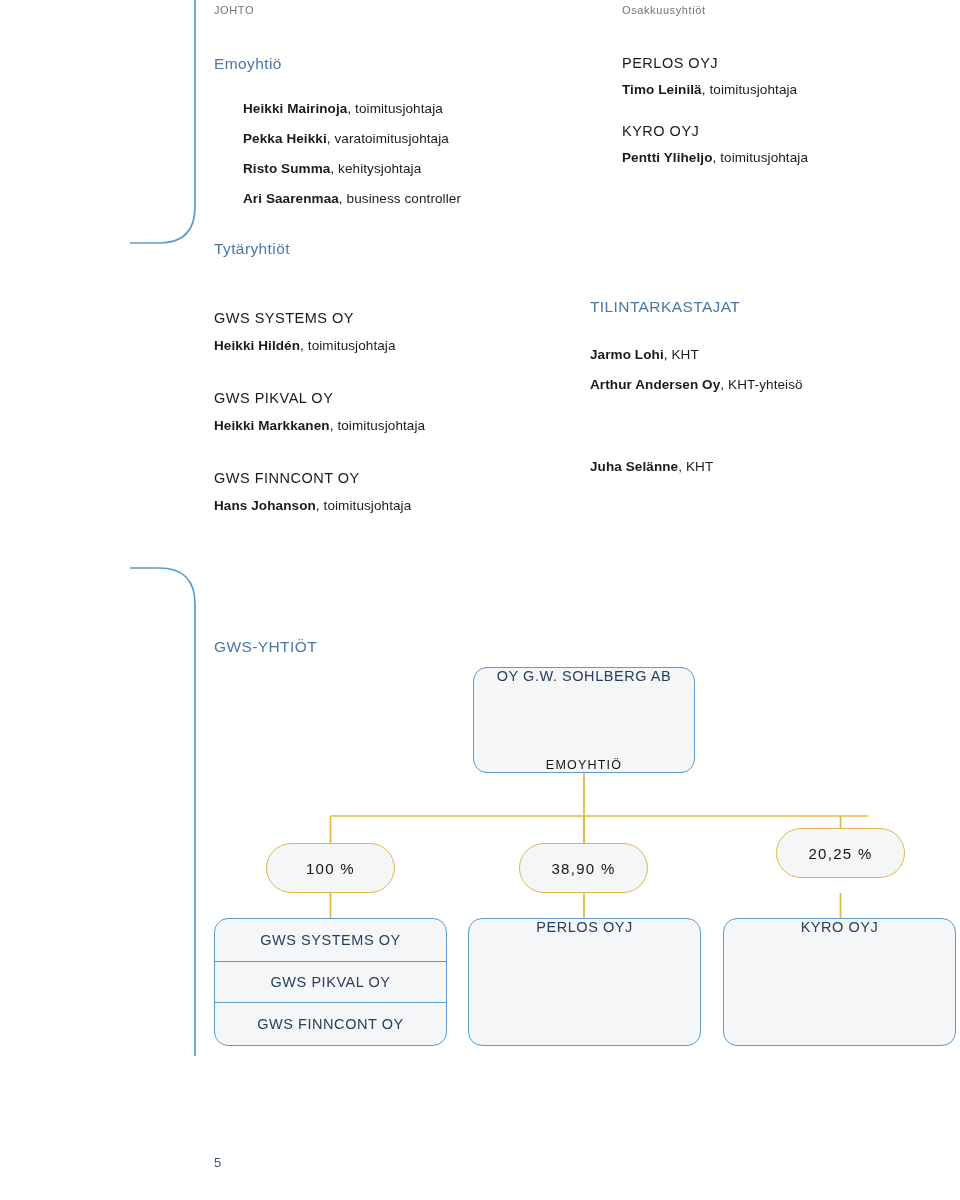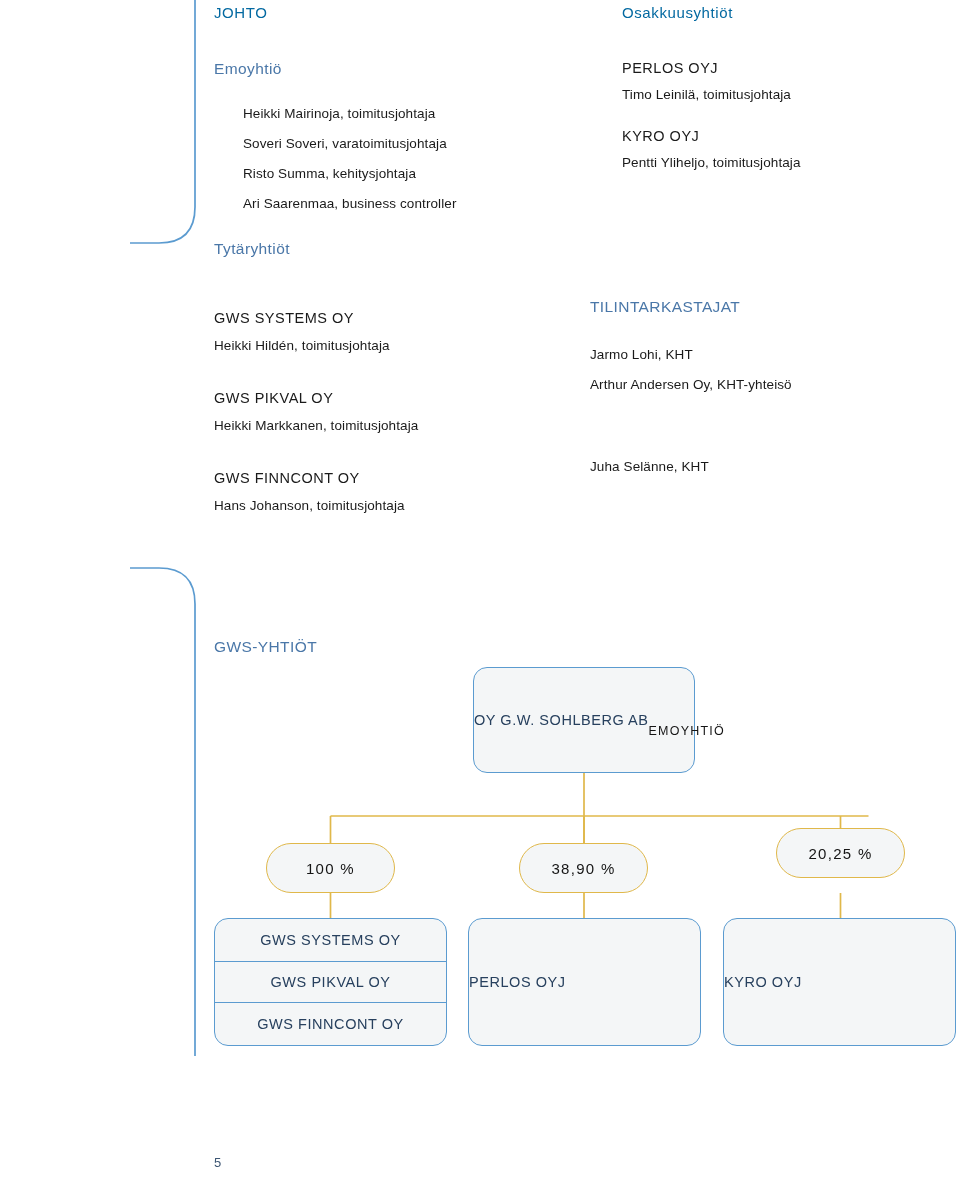--- a/index.html
+++ b/index.html
@@ -12,22 +12,22 @@
     overflow:hidden;
     position:relative;
   }
   .page{position:relative;width:960px;height:1200px;}
 
   
   .deco{position:absolute;left:0;top:0;width:960px;height:1200px;pointer-events:none;}
 
   
   .sec-head{
-    color:#0369a1;
-    font-size:15px;
+    color:#737373;
+    font-size:11px;
     letter-spacing:.6px;
     font-weight:400;
   }
   .sub-head{
     color:#4a77a8;
     font-size:15.5px;
     letter-spacing:.4px;
     font-weight:400;
   }
   .org-name{
@@ -35,21 +35,21 @@
     font-size:14.5px;
     letter-spacing:.5px;
     font-weight:400;
   }
   .person{
     font-size:13.5px;
     color:#1a1a1a;
     font-weight:400;
     letter-spacing:.1px;
   }
-  .person b{font-weight:400;}
+  .person b{font-weight:700;}
 
   
   #johto-block{position:absolute;left:214px;top:4px;width:330px;}
   #johto-block .sec-head{display:block;margin:0 0 39px 0;}
   #johto-block .sub-head{display:block;margin:0 0 28px 0;}
   #johto-block .person{display:block;margin-bottom:15px;padding-left:29px;}
 
   #osakkuus-block{position:absolute;left:622px;top:4px;width:320px;}
   #osakkuus-block .sec-head{display:block;margin:0 0 39px 0;}
   #osakkuus-block .org-name{display:block;margin:0 0 11px 0;}
@@ -74,23 +74,24 @@
   #chart{position:absolute;left:0;top:600px;width:960px;height:480px;}
   #chart-title{position:absolute;left:214px;top:38px;}
 
   .node{
     position:absolute;
     background:#f4f6f7;
     border:1.6px solid #5b9bd0;
     border-radius:14px;
     box-sizing:border-box;
     display:flex;
-    flex-direction:row;
+    flex-direction:column;
     align-items:center;
     justify-content:space-between;
+    gap:48px;
   }
   .node .n-title{
     color:#27405e;
     font-size:14.5px;
     letter-spacing:.55px;
     white-space:nowrap;
   }
   .node .n-sub{
     color:#151515;
     font-size:12.5px;
@@ -159,21 +160,21 @@
   </svg>
 
   <div id="johto-block">
     <span class="sec-head">JOHTO</span>
     <span class="sub-head">Emoyhtiö</span>
 
     <span class="person">
       <b>Heikki Mairinoja</b><span>, </span><span>toimitusjohtaja</span>
     </span>
     <span class="person">
-      <b>Soveri Soveri</b><span>, </span><span>varatoimitusjohtaja</span>
+      <b>Pekka Heikki</b><span>, </span><span>varatoimitusjohtaja</span>
     </span>
     <span class="person">
       <b>Risto Summa</b><span>, </span><span>kehitysjohtaja</span>
     </span>
     <span class="person">
       <b>Ari Saarenmaa</b><span>, </span><span>business controller</span>
     </span>
   </div>
 
   <div id="osakkuus-block">

